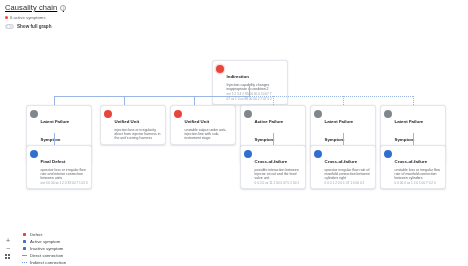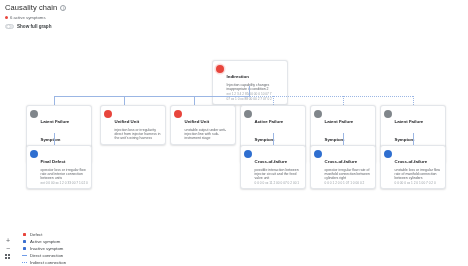--- a/index.html
+++ b/index.html
@@ -6,21 +6,21 @@
   html, body {
     width: 468px; height: 266px;
     background: #ffffff;
     font-family: "Liberation Sans", sans-serif;
     overflow: hidden;
   }
   #root { position: relative; width: 468px; height: 266px; }
 
   
   .hdr { position: absolute; left: 5px; top: 3px; }
-  .hdr-title-row { display: flex; align-items: center; gap: 3px; }
+  .hdr-title-row { display: flex; align-items: center; gap: 3px; text-decoration: underline; }
   .hdr-title { font-size: 7.5px; color: #2b2b2b; letter-spacing: .1px; }
   .info-icon {
     width: 6px; height: 6px; border-radius: 50%;
     border: .6px solid #9aa0a6; color: #9aa0a6;
     font-size: 4.5px; line-height: 5px; text-align: center;
   }
   .hdr-sub { display: flex; align-items: center; gap: 2px; margin-top: 2.5px; }
   .dot-red { width: 3px; height: 3px; border-radius: 50%; background: #e8453c; flex: none; }
   .hdr-sub-txt { font-size: 4.3px; color: #5f6368; }
 

